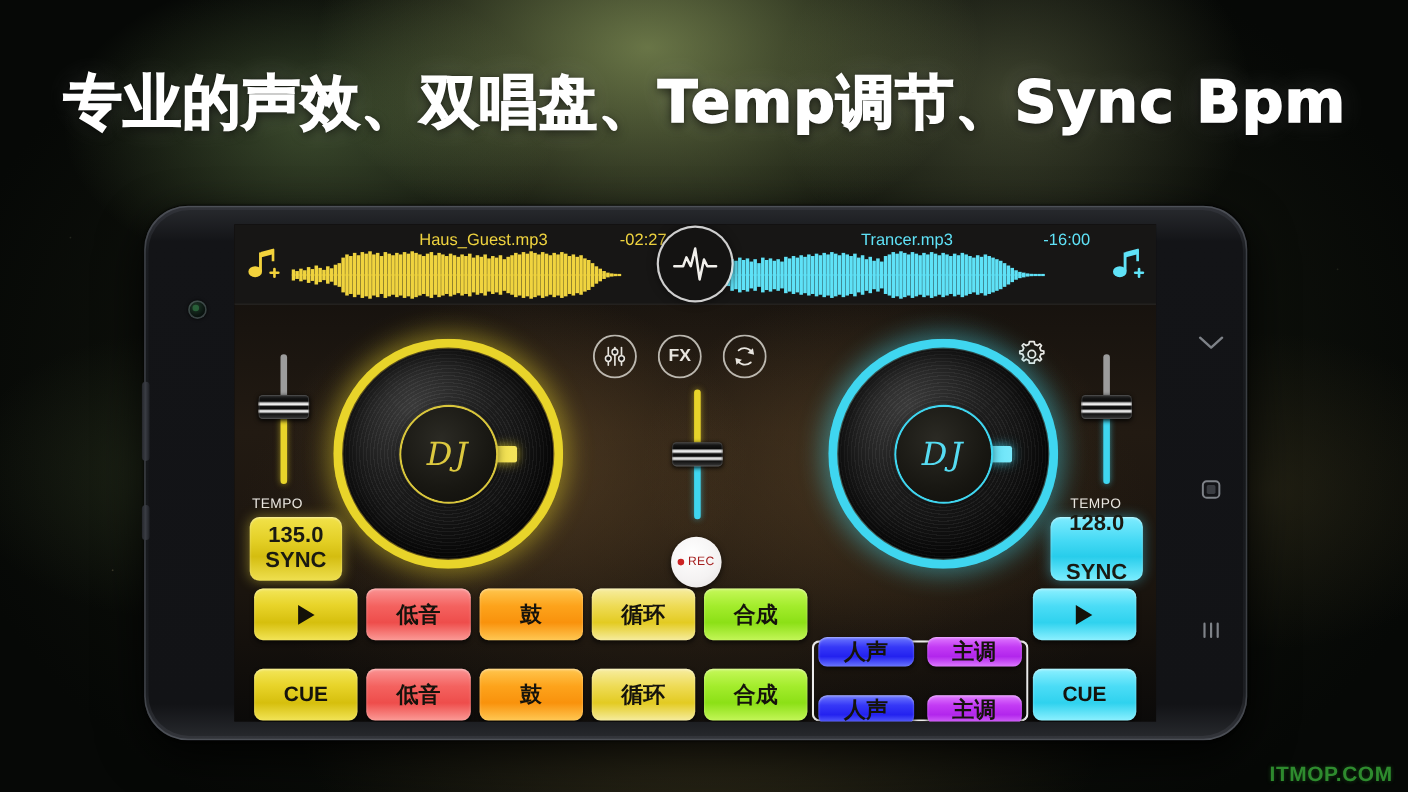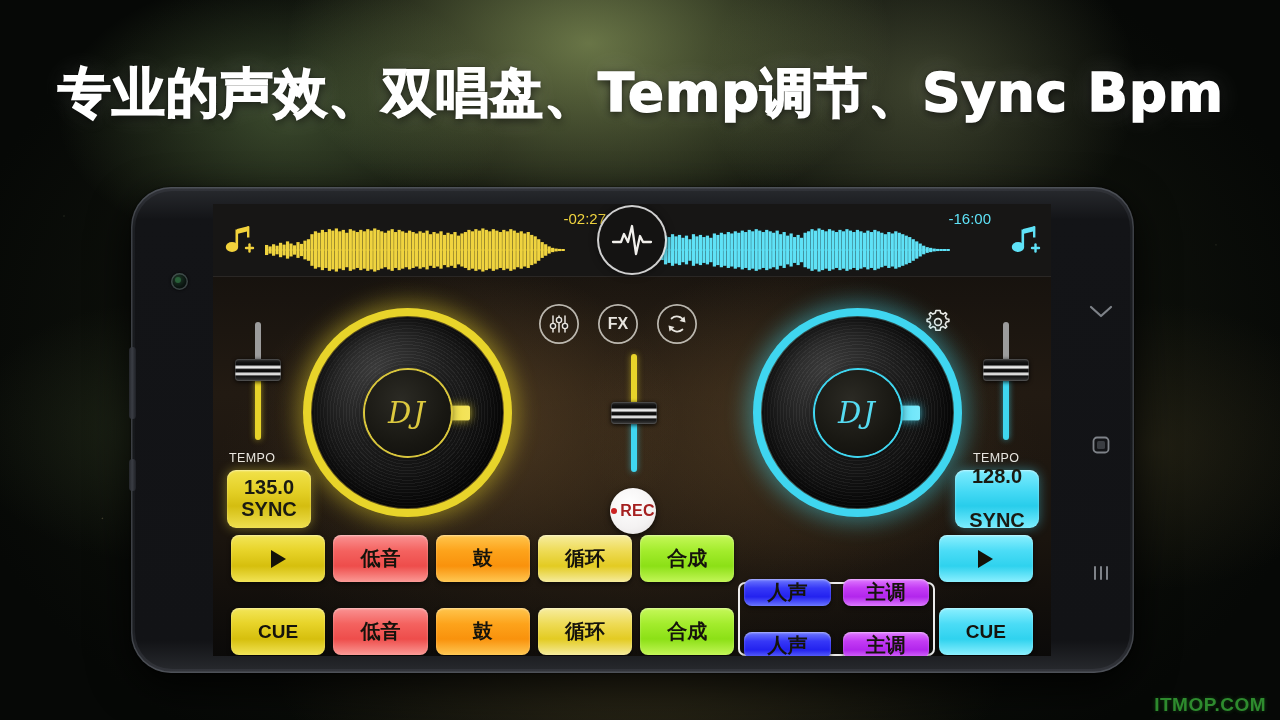--- a/index.html
+++ b/index.html
@@ -255,21 +255,21 @@
   
   #rec-btn {
     position:absolute; left:397px; top:284px;
     width:46px; height:46px; border-radius:50%;
     background:radial-gradient(circle at 42% 34%, #ffffff 0%, #f4f2f2 60%, #e2dede 100%);
     display:flex; align-items:center; justify-content:center;
     gap:3px;
     box-shadow:0 2px 6px rgba(0,0,0,.65);
   }
   #rec-dot { width:6px; height:6px; border-radius:50%; background:#cc2222; }
-  #rec-btn span.lbl { font-size:16px; font-weight:bold; color:#a52020; letter-spacing:.3px; }
+  #rec-btn span.lbl { font-size:11px; font-weight:normal; color:#a52020; letter-spacing:.3px; }
 
   
   #pads {
     position:absolute; left:0; top:330px; width:838px; height:122px;
     display:flex; padding:0 14px; gap:0;
   }
   .pad-col {
     display:flex; flex-direction:column; justify-content:center; gap:26px;
     flex:1; padding:0 4px;
   }
@@ -349,20 +349,21 @@
             <rect x="16.5" y="9.5" width="2.6" height="17" fill="#f2d23c"></rect>
             <rect x="28" y="6.5" width="2.4" height="11" fill="#f2d23c"></rect>
             <ellipse cx="13" cy="27" rx="6.2" ry="5" fill="#f2d23c"></ellipse>
             <g stroke="#f2d23c" stroke-width="2.4" stroke-linecap="round">
               <line x1="27" y1="28" x2="34" y2="28"></line>
                 <line x1="30.5" y1="24.5" x2="30.5" y2="31.5"></line>
             </g>
           </svg>
         </div>
         <div class="wave-box wave-left">
+          <div class="track-title" style="color:#f0d43f;">Haus_Guest.mp3</div>
           <div class="track-time" style="color:#f0d43f;">-02:27</div>
           <svg class="wave-canvas" id="wave-l" preserveAspectRatio="none" viewBox="0 0 300 44">
               <rect x="0.00" y="16.97" width="3.21" height="10.06" fill="#f0d43f"></rect>
               <rect x="3.49" y="18.41" width="3.21" height="7.19" fill="#f0d43f"></rect>
               <rect x="6.98" y="16.25" width="3.21" height="11.50" fill="#f0d43f"></rect>
               <rect x="10.47" y="17.69" width="3.21" height="8.62" fill="#f0d43f"></rect>
               <rect x="13.95" y="14.81" width="3.21" height="14.37" fill="#f0d43f"></rect>
               <rect x="17.44" y="16.61" width="3.21" height="10.78" fill="#f0d43f"></rect>
               <rect x="20.93" y="13.38" width="3.21" height="17.25" fill="#f0d43f"></rect>
               <rect x="24.42" y="15.53" width="3.21" height="12.94" fill="#f0d43f"></rect>
@@ -444,20 +445,21 @@
               <rect x="289.53" y="20.56" width="3.21" height="2.87" fill="#f0d43f"></rect>
               <rect x="293.02" y="20.92" width="3.21" height="2.16" fill="#f0d43f"></rect>
               <rect x="296.51" y="21.00" width="3.21" height="2.00" fill="#f0d43f"></rect>
               <line x1="0" y1="22" x2="300" y2="22" stroke="#f0d43f" stroke-width="0.7"></line>
             </svg>
         </div>
       </div>
 
       <div class="deck-strip">
         <div class="wave-box wave-right">
+          <div class="track-title" style="color:#5fe2f7;">Trancer.mp3</div>
           <div class="track-time" style="color:#5fe2f7;">-16:00</div>
           <svg class="wave-canvas" id="wave-r" preserveAspectRatio="none" viewBox="0 0 300 44">
               <rect x="0.00" y="20.56" width="3.21" height="2.87" fill="#5fe2f7"></rect>
               <rect x="3.49" y="19.84" width="3.21" height="4.31" fill="#5fe2f7"></rect>
               <rect x="6.98" y="18.41" width="3.21" height="7.19" fill="#5fe2f7"></rect>
               <rect x="10.47" y="11.94" width="3.21" height="20.12" fill="#5fe2f7"></rect>
               <rect x="13.95" y="7.63" width="3.21" height="28.75" fill="#5fe2f7"></rect>
               <rect x="17.44" y="9.06" width="3.21" height="25.87" fill="#5fe2f7"></rect>
               <rect x="20.93" y="6.19" width="3.21" height="31.62" fill="#5fe2f7"></rect>
               <rect x="24.42" y="8.35" width="3.21" height="27.31" fill="#5fe2f7"></rect>

